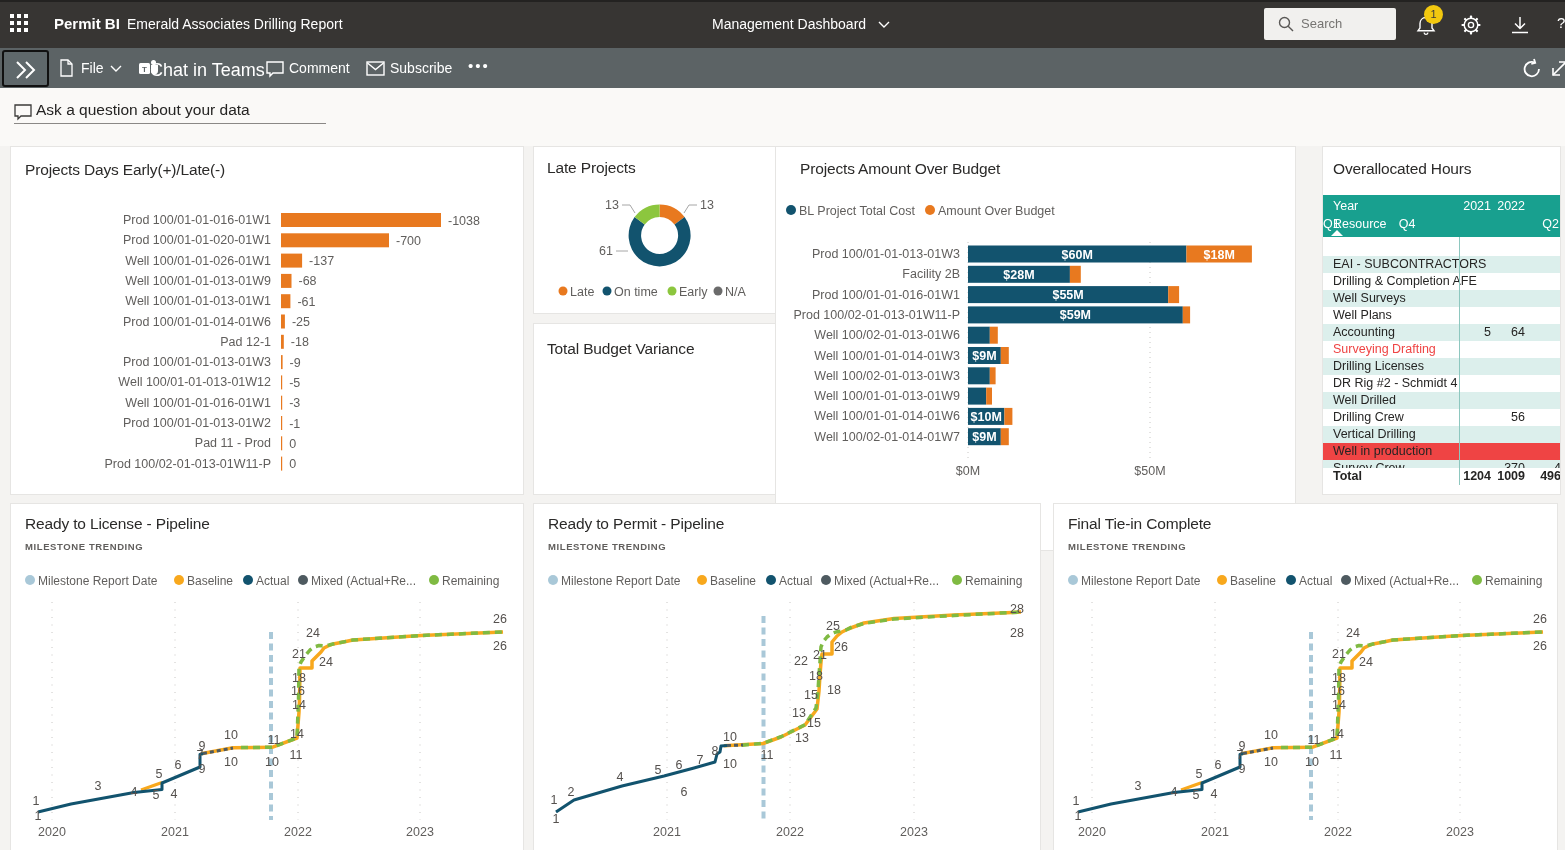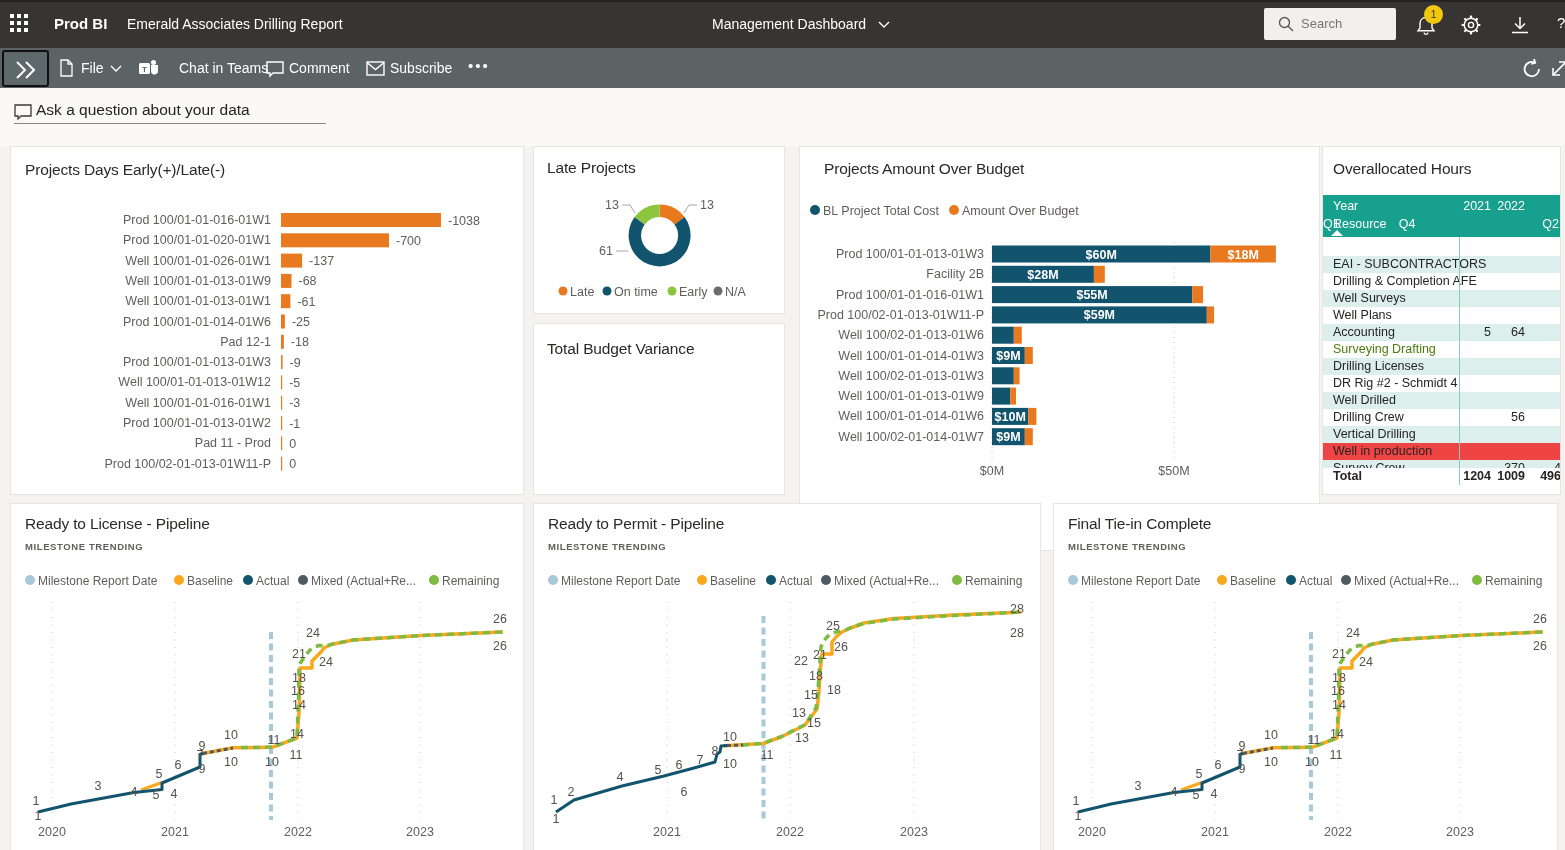--- a/index.html
+++ b/index.html
@@ -16,21 +16,21 @@
 <rect x="0" y="0" width="4" height="4" fill="#fff"></rect>
 <rect x="7" y="0" width="4" height="4" fill="#fff"></rect>
 <rect x="14" y="0" width="4" height="4" fill="#fff"></rect>
 <rect x="0" y="7" width="4" height="4" fill="#fff"></rect>
 <rect x="7" y="7" width="4" height="4" fill="#fff"></rect>
 <rect x="14" y="7" width="4" height="4" fill="#fff"></rect>
 <rect x="0" y="14" width="4" height="4" fill="#fff"></rect>
 <rect x="7" y="14" width="4" height="4" fill="#fff"></rect>
 <rect x="14" y="14" width="4" height="4" fill="#fff"></rect>
 </svg>
-<div class="abs" style="left:54px;top:15px;font-size:15px;font-weight:bold;color:#fff">Prod BI</div>
+<div class="abs" style="left:54px;top:15px;font-size:15px;font-weight:bold;color:#fff">Permit BI</div>
 <div class="abs" style="left:127px;top:16px;font-size:14px;color:#fff">Emerald Associates Drilling Report</div>
 <div class="abs" style="left:712px;top:16px;font-size:14px;color:#fff">Management Dashboard</div>
 <svg width="12" height="8" style="left:878px;top:21px">
       <path d="M1 1 L6 6 L11 1" stroke="#fff" stroke-width="1.4" fill="none"></path>
     </svg>
 <div class="abs" style="left:1264px;top:8px;width:132px;height:32px;background:#f1f0ee;border-radius:2px">
       <svg width="16" height="16" style="left:14px;top:8px">
         <circle cx="6.5" cy="6.5" r="5" stroke="#5a5856" stroke-width="1.4" fill="none"></circle>
         <path d="M10.2 10.2 L15 15" stroke="#5a5856" stroke-width="1.4"></path>
       </svg>
@@ -83,21 +83,21 @@
 <svg width="20" height="18" style="left:139px;top:11px">
       <g fill="#fff">
         <rect x="0" y="4" width="11" height="11" rx="1.5"></rect>
         <circle cx="14.5" cy="3.5" r="2.5"></circle>
         <path d="M12 6 L19 6 L19 12 C19 14 17.5 15.5 15.5 15.5 C13.8 15.5 12.4 14.4 12 12.9 Z"></path>
       </g>
       <g fill="#5c6365" font-size="8" font-weight="bold">
         <text x="5.5" y="12.5" text-anchor="middle">T</text>
       </g>
     </svg>
-<div class="abs" style="left:179px;top:12px;font-size:14px">Chat in Teams</div>
+<div class="abs" style="left:150px;top:12px;font-size:18px">Chat in Teams</div>
 <svg width="20" height="18" style="left:266px;top:12px">
       <path d="M1 2 L17 2 L17 13 L7 13 L4 16 L4 13 L1 13 Z" stroke="#fff" stroke-width="1.4" fill="none"></path>
     </svg>
 <div class="abs" style="left:289px;top:12px;font-size:14px">Comment</div>
 <svg width="20" height="16" style="left:366px;top:13px">
       <rect x="1" y="1" width="17" height="13" stroke="#fff" stroke-width="1.4" fill="none"></rect>
       <path d="M1.5 2 L9.5 8.5 L17.5 2" stroke="#fff" stroke-width="1.4" fill="none"></path>
     </svg>
 <div class="abs" style="left:390px;top:12px;font-size:14px">Subscribe</div>
 <div class="abs" style="left:468px;top:9px;font-size:15px;letter-spacing:2px">•••</div>
@@ -182,21 +182,21 @@
 <text x="80" y="148.5" font-size="12.5" fill="#605e5c">On time</text>
 <circle cx="138" cy="144" r="4.5" fill="#8cc63e"></circle>
 <text x="145" y="148.5" font-size="12.5" fill="#605e5c">Early</text>
 <circle cx="184" cy="144" r="4.5" fill="#6b6b6b"></circle>
 <text x="191" y="148.5" font-size="12.5" fill="#605e5c">N/A</text>
 </svg>
   </div>
 <div class="card" style="left:533px;top:323px;width:252px;height:172px">
 <div class="ctitle" style="left:13px;top:16px">Total Budget Variance</div>
 </div>
-<div class="card" style="left:799px;top:146px;width:521px;height:405px">
+<div class="card" style="left:775px;top:146px;width:521px;height:405px">
 <div class="ctitle" style="left:24px;top:13px">Projects Amount Over Budget</div>
 <svg width="519" height="347">
 <circle cx="15" cy="63" r="5" fill="#12536e"></circle>
       <text x="23" y="67.5" font-size="12.5" fill="#605e5c">BL Project Total Cost</text>
 <circle cx="154" cy="63" r="5" fill="#e8791f"></circle>
       <text x="162" y="67.5" font-size="12.5" fill="#605e5c">Amount Over Budget</text>
 <line x1="192" y1="95" x2="192" y2="312" stroke="#c8c6c4" stroke-width="1" stroke-dasharray="1 4"></line>
 <line x1="374.0" y1="95" x2="374.0" y2="312" stroke="#c8c6c4" stroke-width="1" stroke-dasharray="1 4"></line>
 <text x="184" y="111.0" font-size="12.5" fill="#605e5c" text-anchor="end">Prod 100/01-01-013-01W3</text>
 <rect x="192" y="98.5" width="218.4" height="17" fill="#12536e"></rect>
@@ -264,21 +264,21 @@
 <div class="abs" style="left:10px;top:1px;white-space:nowrap">Well Surveys</div>
 </div>
 <div class="abs" style="left:0;top:160px;width:239px;height:17px;background:#fff;font-size:12.5px;color:#252423">
 <div class="abs" style="left:10px;top:1px;white-space:nowrap">Well Plans</div>
 </div>
 <div class="abs" style="left:0;top:177px;width:239px;height:17px;background:#dcefec;font-size:12.5px;color:#252423">
 <div class="abs" style="left:10px;top:1px;white-space:nowrap">Accounting</div>
 <div class="abs" style="left:0;top:1px;width:168px;text-align:right">5</div>
 <div class="abs" style="left:0;top:1px;width:202px;text-align:right">64</div>
 </div>
-<div class="abs" style="left:0;top:194px;width:239px;height:17px;background:#fff;font-size:12.5px;color:#4d7c0f">
+<div class="abs" style="left:0;top:194px;width:239px;height:17px;background:#fff;font-size:12.5px;color:#ef4444">
 <div class="abs" style="left:10px;top:1px;white-space:nowrap">Surveying Drafting</div>
 </div>
 <div class="abs" style="left:0;top:211px;width:239px;height:17px;background:#dcefec;font-size:12.5px;color:#252423">
 <div class="abs" style="left:10px;top:1px;white-space:nowrap">Drilling Licenses</div>
 </div>
 <div class="abs" style="left:0;top:228px;width:239px;height:17px;background:#fff;font-size:12.5px;color:#252423">
 <div class="abs" style="left:10px;top:1px;white-space:nowrap">DR Rig #2 - Schmidt 4</div>
 </div>
 <div class="abs" style="left:0;top:245px;width:239px;height:17px;background:#dcefec;font-size:12.5px;color:#252423">
 <div class="abs" style="left:10px;top:1px;white-space:nowrap">Well Drilled</div>

